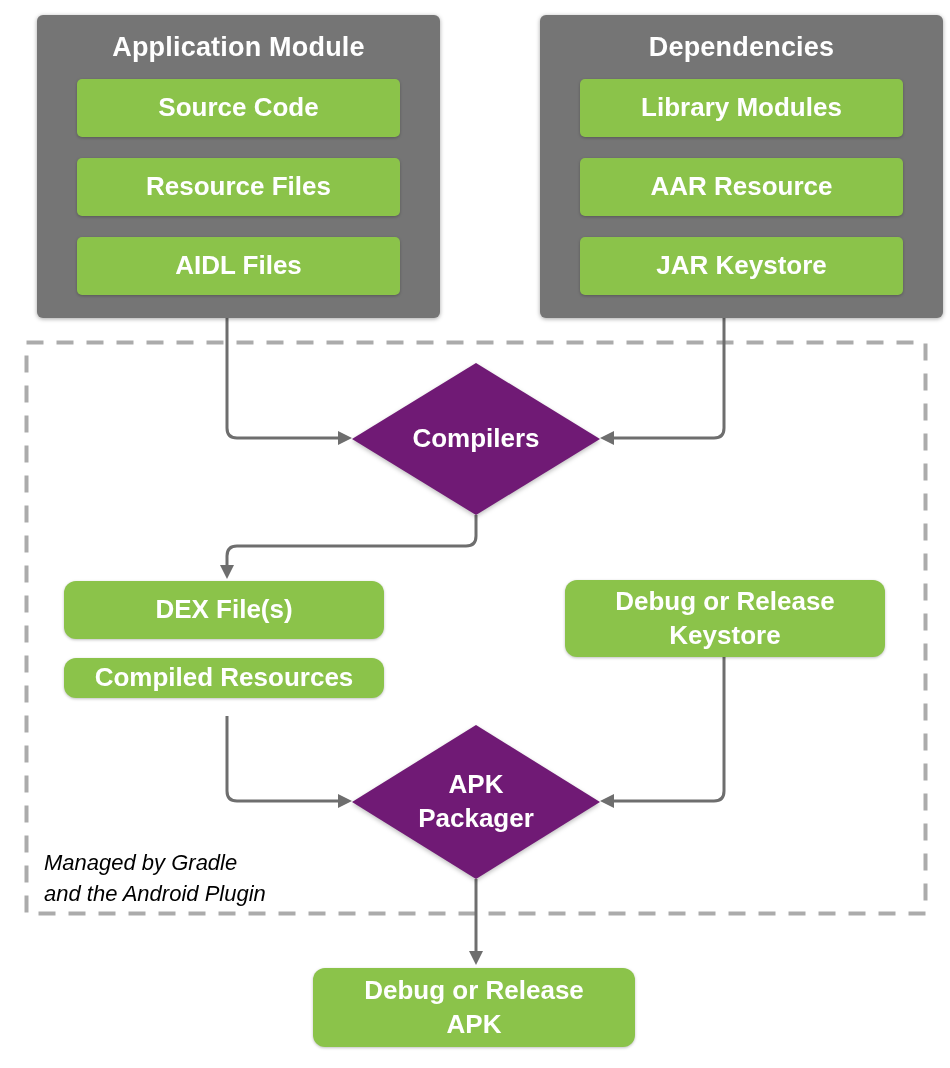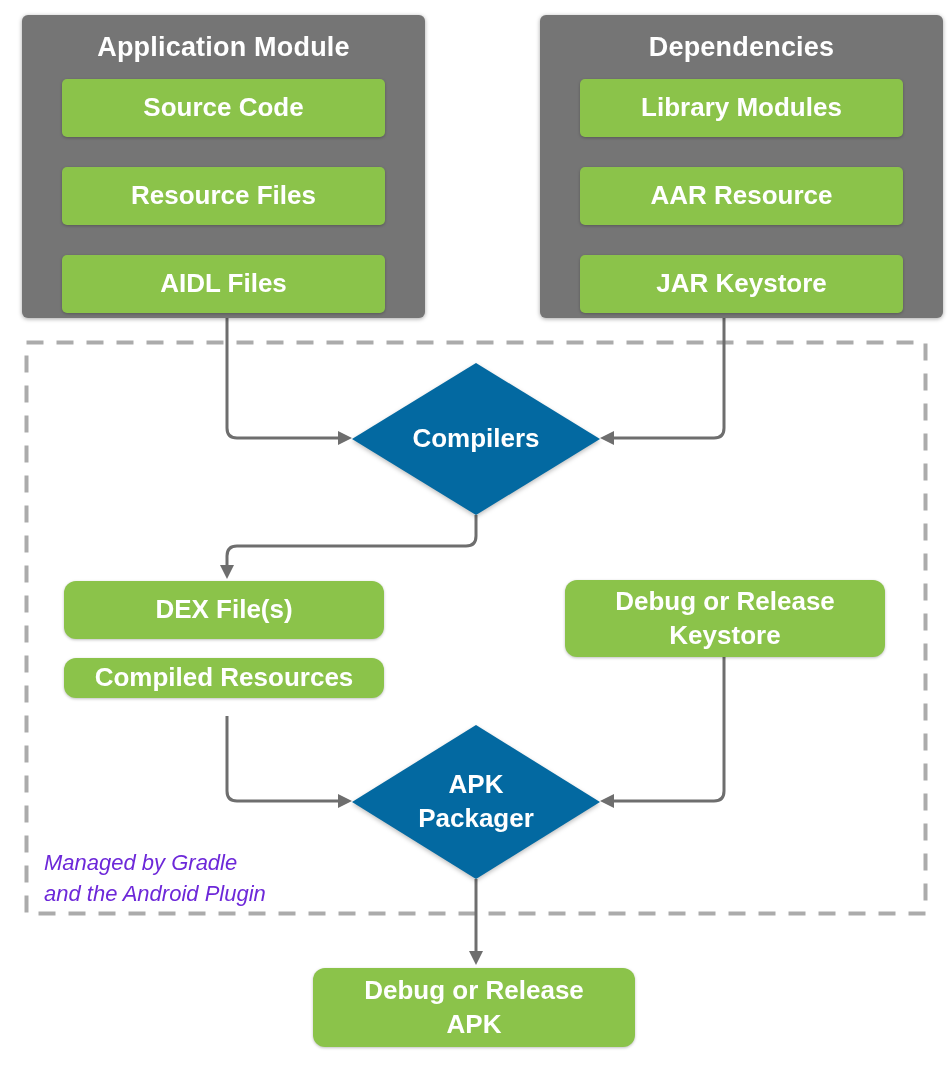--- a/index.html
+++ b/index.html
@@ -33,21 +33,21 @@
     align-items: center;
     justify-content: center;
     color: #ffffff;
     font-size: 27px;
     font-weight: bold;
     letter-spacing: 0.2px;
   }
   .panel-body {
     display: flex;
     flex-direction: column;
-    gap: 30px;
+    gap: 21px;
     padding: 0 40px;
   }
   .gnode {
     background: #8BC34A;
     border-radius: 5px;
     color: #ffffff;
     font-size: 26px;
     font-weight: bold;
     display: flex;
     align-items: center;
@@ -60,38 +60,38 @@
   .panel .gnode { height: 58px; }
   .free { position: absolute; z-index: 2; border-radius: 12px; }
   .diamond-wrap {
     position: absolute;
     z-index: 2;
     filter: drop-shadow(0 2px 2px rgba(0,0,0,0.25));
   }
   .diamond {
     width: 100%;
     height: 100%;
-    background: #0369a1;
+    background: #701a75;
     clip-path: polygon(50% 0%, 100% 50%, 50% 100%, 0% 50%);
     display: flex;
     align-items: center;
     justify-content: center;
     text-align: center;
     color: #ffffff;
     font-size: 26px;
     font-weight: bold;
     white-space: pre-line;
     line-height: 1.3;
   }
   .note {
     position: absolute;
     left: 44px;
     top: 848px;
     z-index: 2;
-    color: #6d28d9;
+    color: #000000;
     font-style: italic;
     font-size: 22px;
     line-height: 1.4;
     white-space: pre-line;
   }
 </style>
 </head>
 <body>
 
 <div id="canvas">
@@ -111,21 +111,21 @@
 
     <path d="M476,515 L476,536 Q476,546 466,546 L237,546 Q227,546 227,556 L227,565" fill="none" stroke="#6E6E6E" stroke-width="3" marker-end="url(#ah)"></path>
 
     <path d="M227,716 L227,791 Q227,801 237,801 L338,801" fill="none" stroke="#6E6E6E" stroke-width="3" marker-end="url(#ah)"></path>
 
     <path d="M724,657 L724,791 Q724,801 714,801 L614,801" fill="none" stroke="#6E6E6E" stroke-width="3" marker-end="url(#ah)"></path>
 
     <path d="M476,879 L476,951" fill="none" stroke="#6E6E6E" stroke-width="3" marker-end="url(#ah)"></path>
   </svg>
 
-  <div class="panel" style="left:22px; top:15px;">
+  <div class="panel" style="left:37px; top:15px;">
     <div class="panel-title">Application Module</div>
     <div class="panel-body">
       <div class="gnode">Source Code</div>
       <div class="gnode">Resource Files</div>
       <div class="gnode">AIDL Files</div>
     </div>
   </div>
 
   <div class="panel" style="left:540px; top:15px;">
     <div class="panel-title">Dependencies</div>

